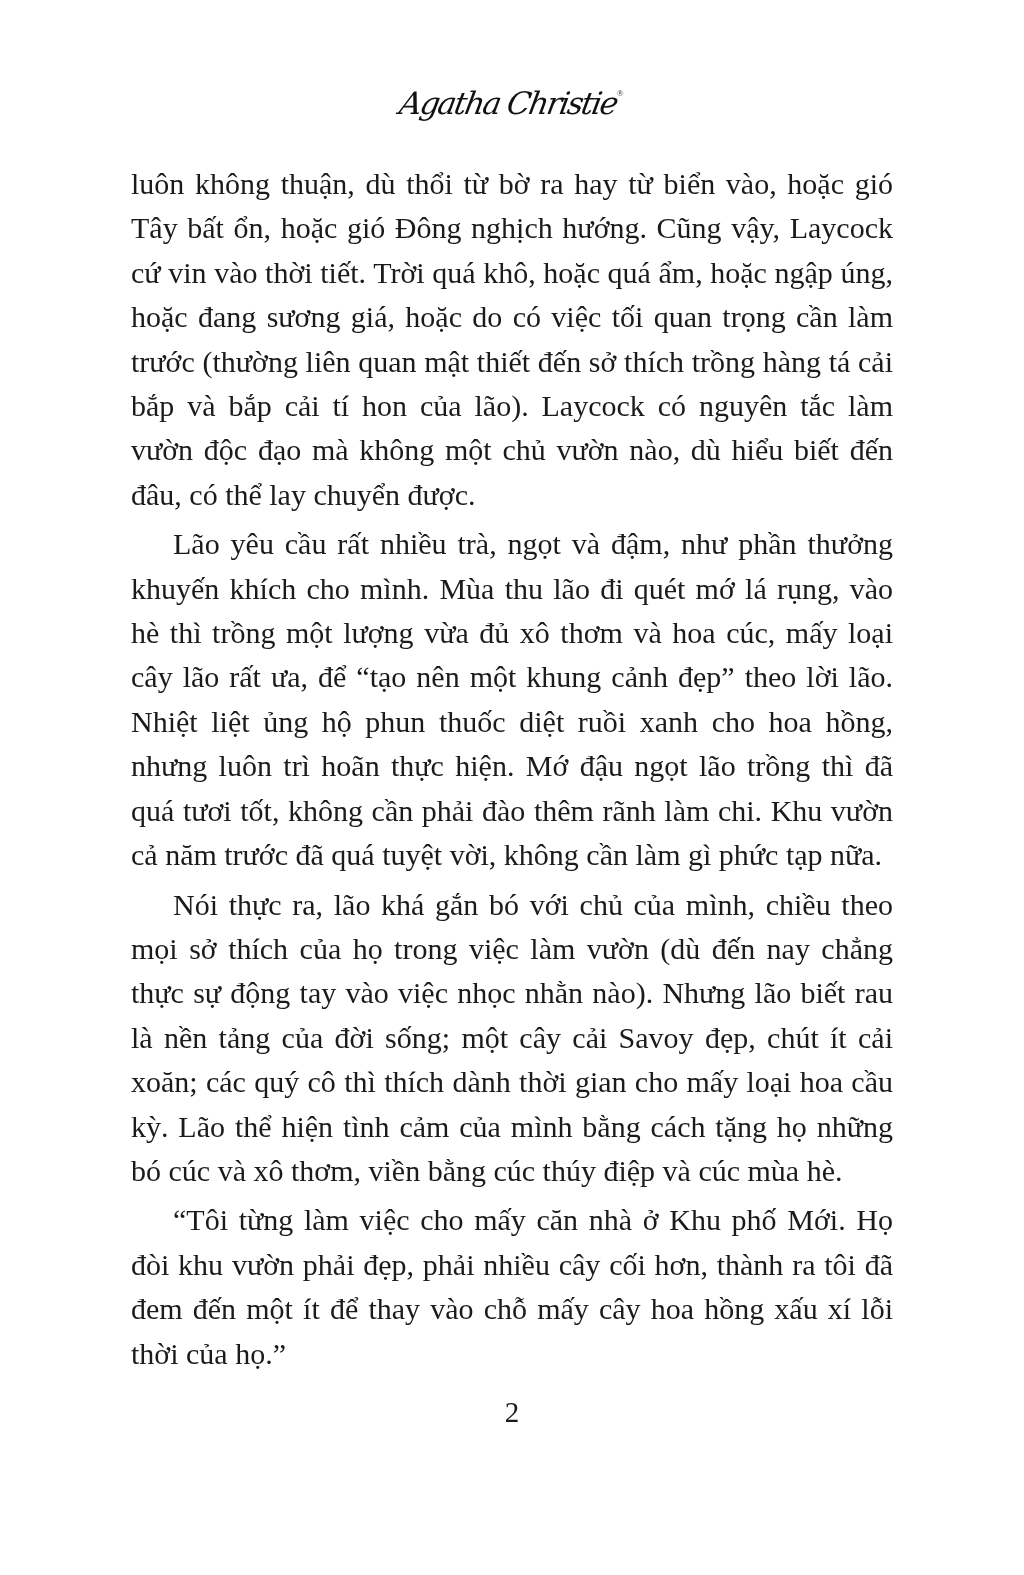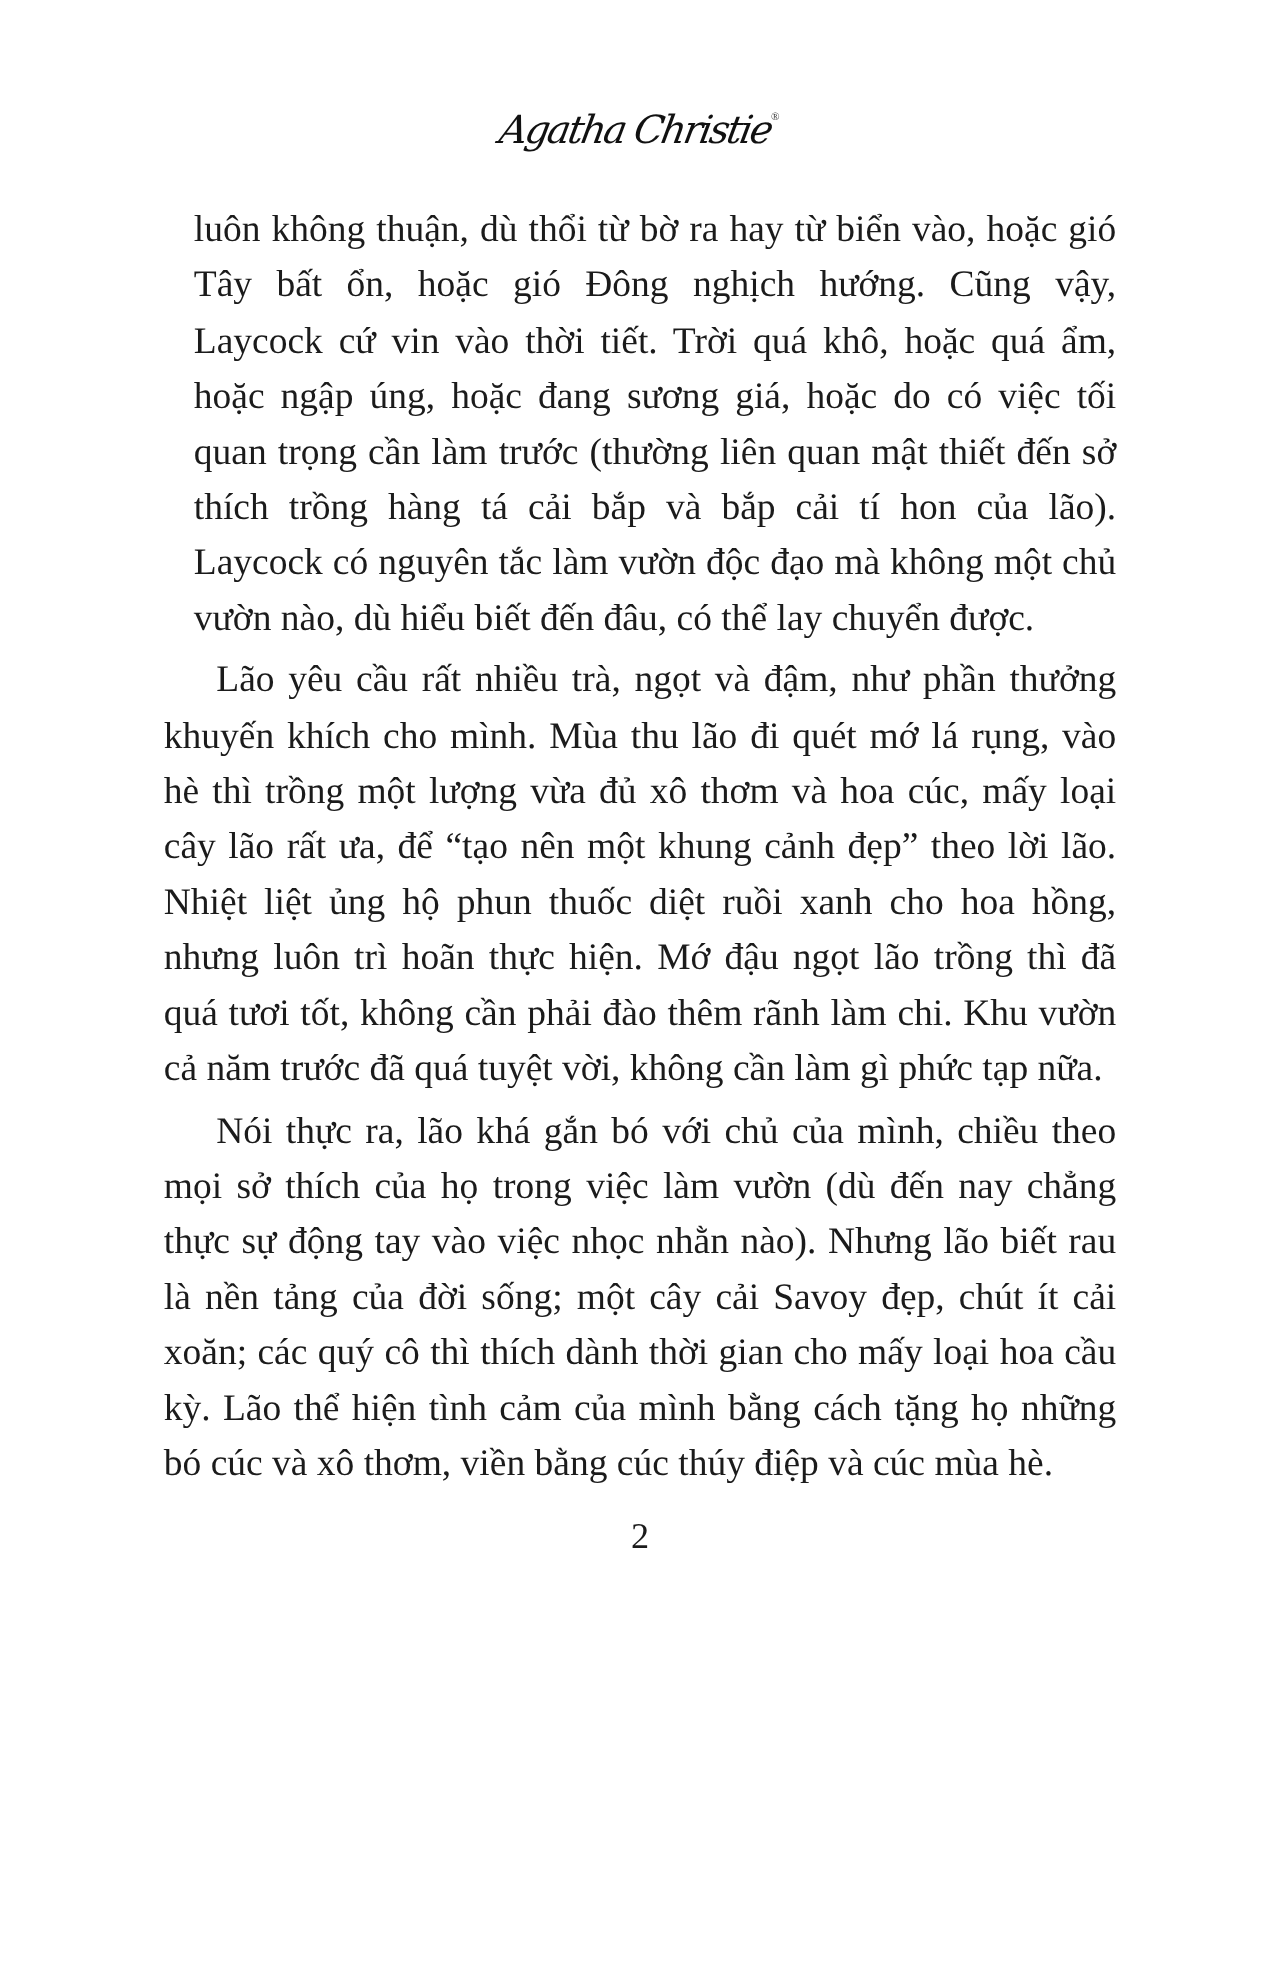--- a/index.html
+++ b/index.html
@@ -47,21 +47,20 @@
     line-height: 44.4px;
     text-align: justify;
     text-justify: inter-word;
   }
   .para {
     margin: 0 0 5px 0;
     text-indent: 42px;
   }
   .para.no-indent {
     text-indent: 0;
-    margin-left: 24px;
   }
   .page-number {
     margin-top: 14px;
     text-align: center;
     font-size: 29px;
     line-height: 44px;
     color: #1b1b1b;
   }
 </style>
 </head>
@@ -70,17 +69,18 @@
 <div class="page">
 
   <div class="logo">
     <span class="script">Agatha Christie</span><sup>®</sup>
   </div>
 
   <div class="content">
     <p class="para no-indent">luôn không thuận, dù thổi từ bờ ra hay từ biển vào, hoặc gió Tây bất ổn, hoặc gió Đông nghịch hướng. Cũng vậy, Laycock cứ vin vào thời tiết. Trời quá khô, hoặc quá ẩm, hoặc ngập úng, hoặc đang sương giá, hoặc do có việc tối quan trọng cần làm trước (thường liên quan mật thiết đến sở thích trồng hàng tá cải bắp và bắp cải tí hon của lão). Laycock có nguyên tắc làm vườn độc đạo mà không một chủ vườn nào, dù hiểu biết đến đâu, có thể lay chuyển được.</p>
     <p class="para">Lão yêu cầu rất nhiều trà, ngọt và đậm, như phần thưởng khuyến khích cho mình. Mùa thu lão đi quét mớ lá rụng, vào hè thì trồng một lượng vừa đủ xô thơm và hoa cúc, mấy loại cây lão rất ưa, để “tạo nên một khung cảnh đẹp” theo lời lão. Nhiệt liệt ủng hộ phun thuốc diệt ruồi xanh cho hoa hồng, nhưng luôn trì hoãn thực hiện. Mớ đậu ngọt lão trồng thì đã quá tươi tốt, không cần phải đào thêm rãnh làm chi. Khu vườn cả năm trước đã quá tuyệt vời, không cần làm gì phức tạp nữa.</p>
     <p class="para">Nói thực ra, lão khá gắn bó với chủ của mình, chiều theo mọi sở thích của họ trong việc làm vườn (dù đến nay chẳng thực sự động tay vào việc nhọc nhằn nào). Nhưng lão biết rau là nền tảng của đời sống; một cây cải Savoy đẹp, chút ít cải xoăn; các quý cô thì thích dành thời gian cho mấy loại hoa cầu kỳ. Lão thể hiện tình cảm của mình bằng cách tặng họ những bó cúc và xô thơm, viền bằng cúc thúy điệp và cúc mùa hè.</p>
+    <p class="para">“Tôi từng làm việc cho mấy căn nhà ở Khu phố Mới. Họ đòi khu vườn phải đẹp, phải nhiều cây cối hơn, thành ra tôi đã đem đến một ít để thay vào chỗ mấy cây hoa hồng xấu xí lỗi thời của họ.”</p>
   </div>
 
   <div class="page-number">2</div>
 
 </div>
 
 </body></html>

